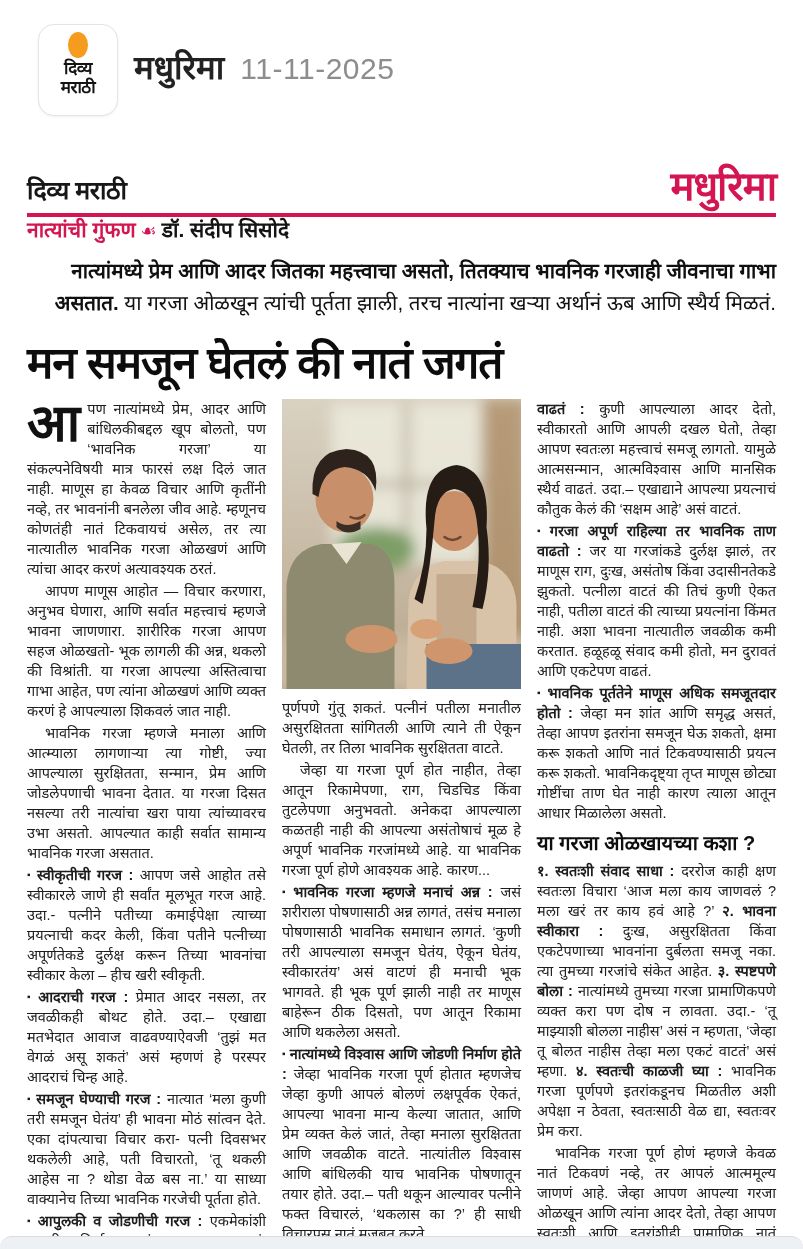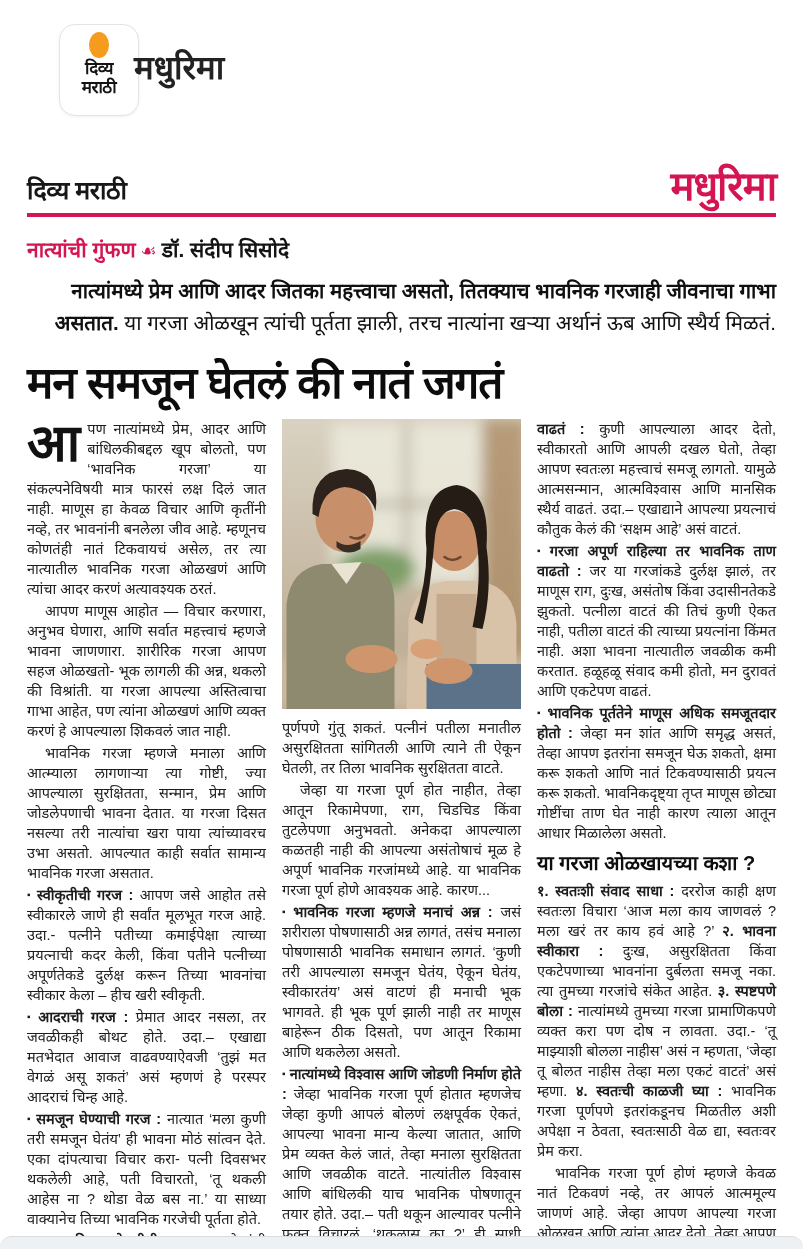--- a/index.html
+++ b/index.html
@@ -10,37 +10,37 @@
     font-family:"Liberation Sans", sans-serif;
     -webkit-font-smoothing:antialiased;
   }
   .page { position:relative; width:803px; height:1249px; background:#fff; }
 
   
   .appbar { position:relative; height:128px; background:#fff; }
   .logo-card {
     position:absolute; left:38px; top:24px; width:80px; height:92px;
     background:#fff; border:1px solid #e4e4e4; border-radius:16px;
-    box-shadow:0 1px 3px rgba(0,0,0,.06); text-align:center; padding-top:7px;margin-left:21px;
+    box-shadow:0 1px 3px rgba(0,0,0,.06); text-align:center; padding-top:7px;
   }
   .logo-dot { width:20px; height:26px; border-radius:50%; background:#F59C1F; margin:0 auto 1px; }
   .logo-line { font-weight:800; font-size:17px; line-height:19px; color:#141414; letter-spacing:-0.5px; }
   .appbar-row { position:absolute; left:134px; top:44px; display:flex; align-items:baseline; gap:16px; }
   .appbar-title { font-size:33px; font-weight:700; color:#222; }
   .appbar-date { font-size:30px; font-weight:400; color:#8d8d8d; letter-spacing:0.5px; }
 
   
   .content { padding:38px 27px 0 27px; }
 
   .masthead { display:flex; justify-content:space-between; align-items:flex-end; }
   .mast-left { font-size:25px; font-weight:800; color:#171717; letter-spacing:-0.5px; }
   .mast-right { font-size:40px; font-weight:800; color:#D31652; letter-spacing:-1px; line-height:1; }
   .rule { height:4px; background:#D31652; margin-top:7px; }
 
-  .byline { margin-top:20px; font-size:21px; font-weight:800; line-height:1.2; }
+  .byline { font-size:21px; font-weight:800; line-height:1.2; }
   .series { color:#D31652; }
   .ornament { color:#D31652; font-weight:400; font-size:18px; padding:0 5px; }
   .author { color:#141414; }
 
   .standfirst { margin:12px 0 0 0; font-size:20.5px; line-height:32px; color:#101010; text-align:right; }
   .sf-bold { font-weight:800; }
 
   .headline {
     margin:18px 0 8px 0; font-size:44px; line-height:1.18; font-weight:800;
     color:#0c0c0c; letter-spacing:-1px; white-space:nowrap;
@@ -70,20 +70,21 @@
 <div class="page">
 
   <header class="appbar">
     <div class="logo-card">
       <div class="logo-dot"></div>
       <div class="logo-line">दिव्य</div>
       <div class="logo-line">मराठी</div>
     </div>
     <div class="appbar-row">
       <div class="appbar-title">मधुरिमा</div>
+      <div class="appbar-date">11-11-2025</div>
     </div>
   </header>
 
   <div class="content">
 
     <div class="masthead">
       <div class="mast-left">दिव्य मराठी</div>
       <div class="mast-right">मधुरिमा</div>
     </div>
     <div class="rule"></div>

